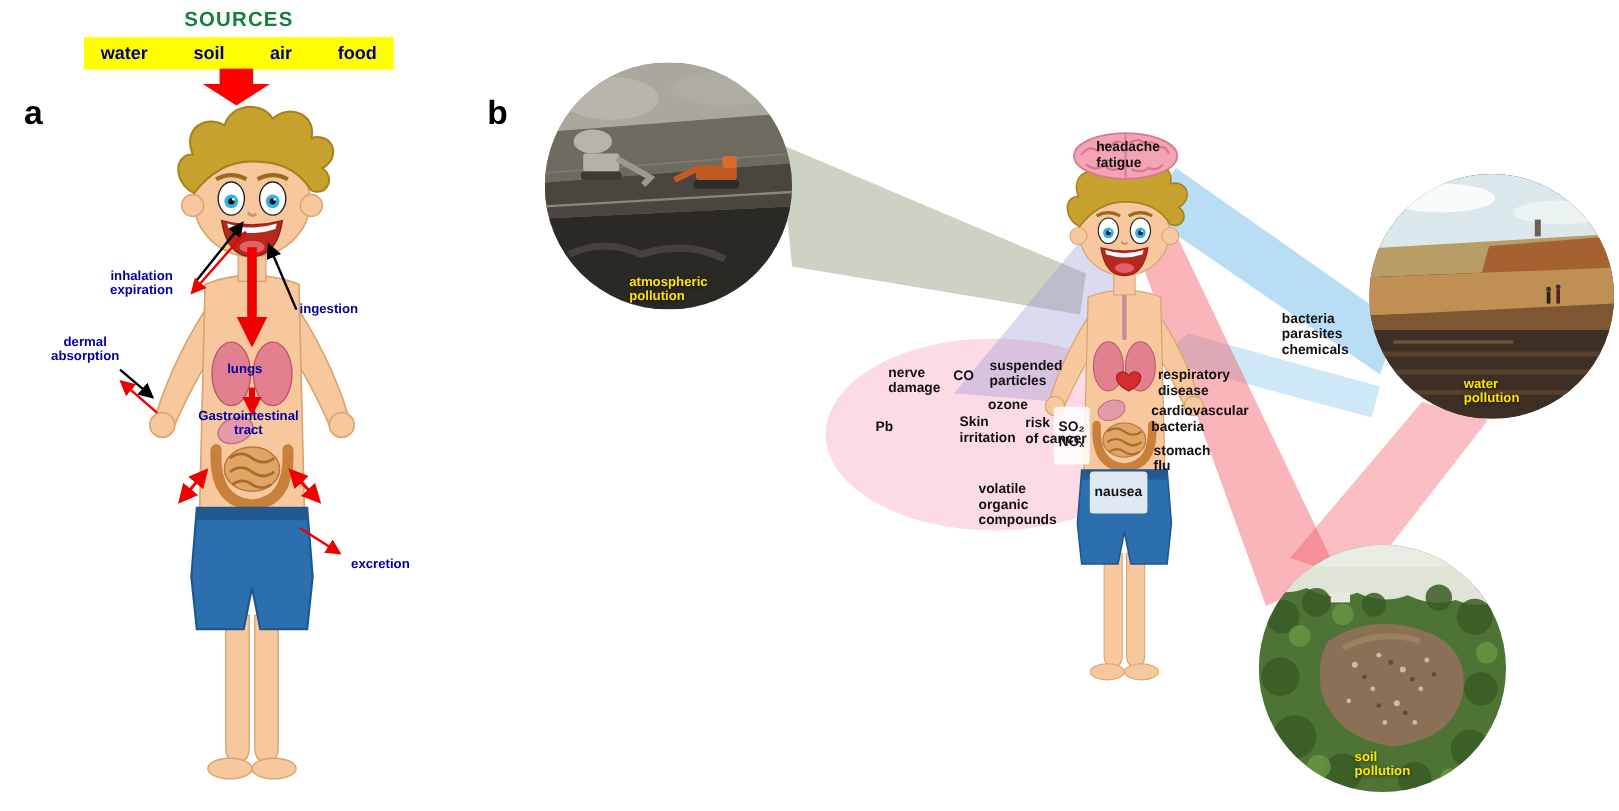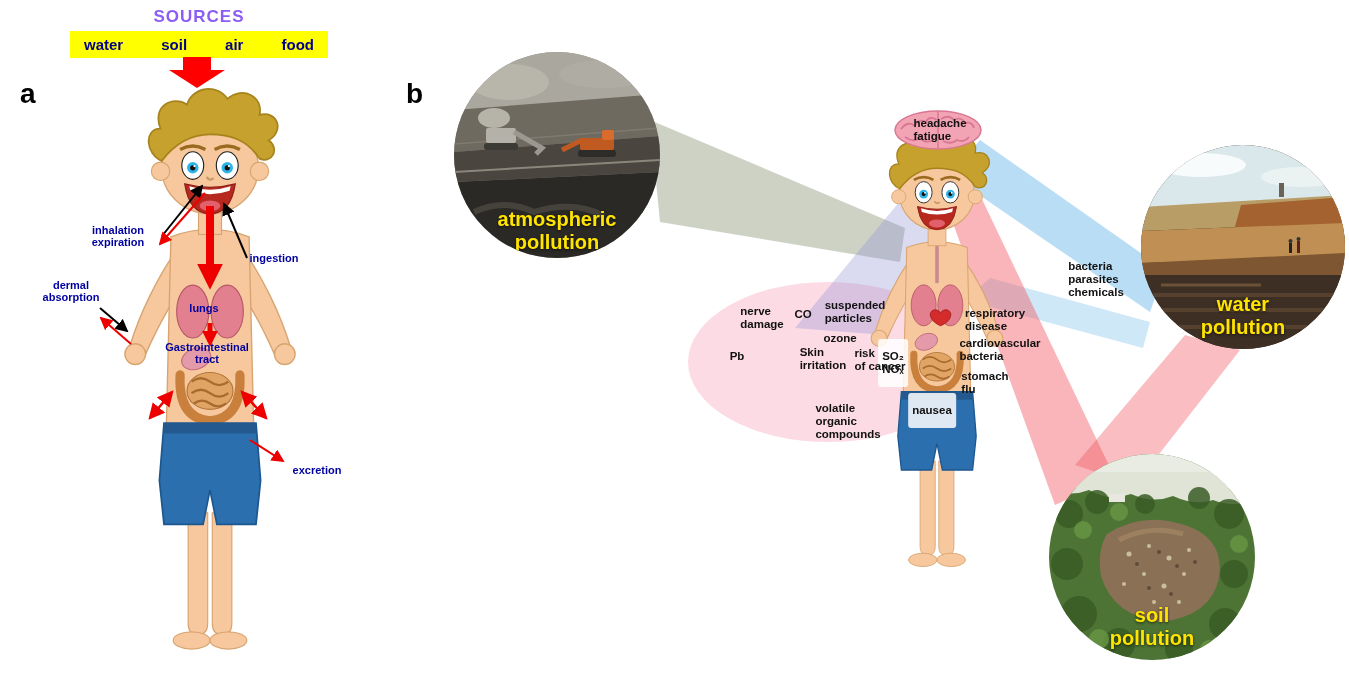--- a/index.html
+++ b/index.html
@@ -1,26 +1,26 @@
 <!DOCTYPE html>
 <html><head>
 <meta charset="utf-8">
 <style>
   *{margin:0;padding:0;box-sizing:border-box}
   body{background:#fff;font-family:"Liberation Sans",sans-serif}
   #fig{position:relative;width:1349px;height:676px;background:#fff;overflow:hidden}
   .abs{position:absolute}
   .panel-letter{font-weight:bold;font-size:28px;color:#000;line-height:1}
-  .srcTitle{font-weight:bold;font-size:17px;color:#8b5cf6;letter-spacing:1px;transform:translateX(-50%)}
+  .srcTitle{font-weight:bold;font-size:17px;color:#15803d;letter-spacing:1px;transform:translateX(-50%)}
   .srcBar{background:#ffff00;display:flex;align-items:center;justify-content:space-between;padding:0 14px;font-weight:bold;font-size:15px;color:#00008B}
   .albl{color:#0000A0;font-weight:bold;font-size:11px;text-align:center;line-height:1.12;white-space:pre-line;transform:translateX(-50%)}
   .blbl{color:#111;font-weight:bold;font-size:11.5px;text-align:left;line-height:1.13;white-space:pre-line;transform:translateX(-50%)}
   .chip{background:rgba(255,255,255,.85);padding:11px 4px;border-radius:3px}
   .circle{border-radius:50%;overflow:hidden}
-  .caption{position:absolute;left:50%;transform:translateX(-50%);color:#FFE400;font-weight:bold;font-size:20px;line-height:1.15;text-align:center;white-space:pre-line;text-shadow:0 1px 3px rgba(0,0,0,.65)}
+  .caption{position:absolute;left:50%;transform:translateX(-50%);color:#FFE400;font-weight:bold;font-size:11px;line-height:1.15;white-space:pre-line;text-shadow:0 1px 3px rgba(0,0,0,.65)}
   svg{display:block}
 </style>
 </head>
 <body>
 
 <div id="fig">
 
   <svg class="abs" style="left:0;top:0" width="1349" height="676">
     <ellipse cx="828" cy="362" rx="140" ry="80" fill="rgba(248,175,195,0.45)"></ellipse>
     <polygon points="650,120 660,222 900,262 905,228" fill="rgba(155,165,140,0.5)"></polygon>

